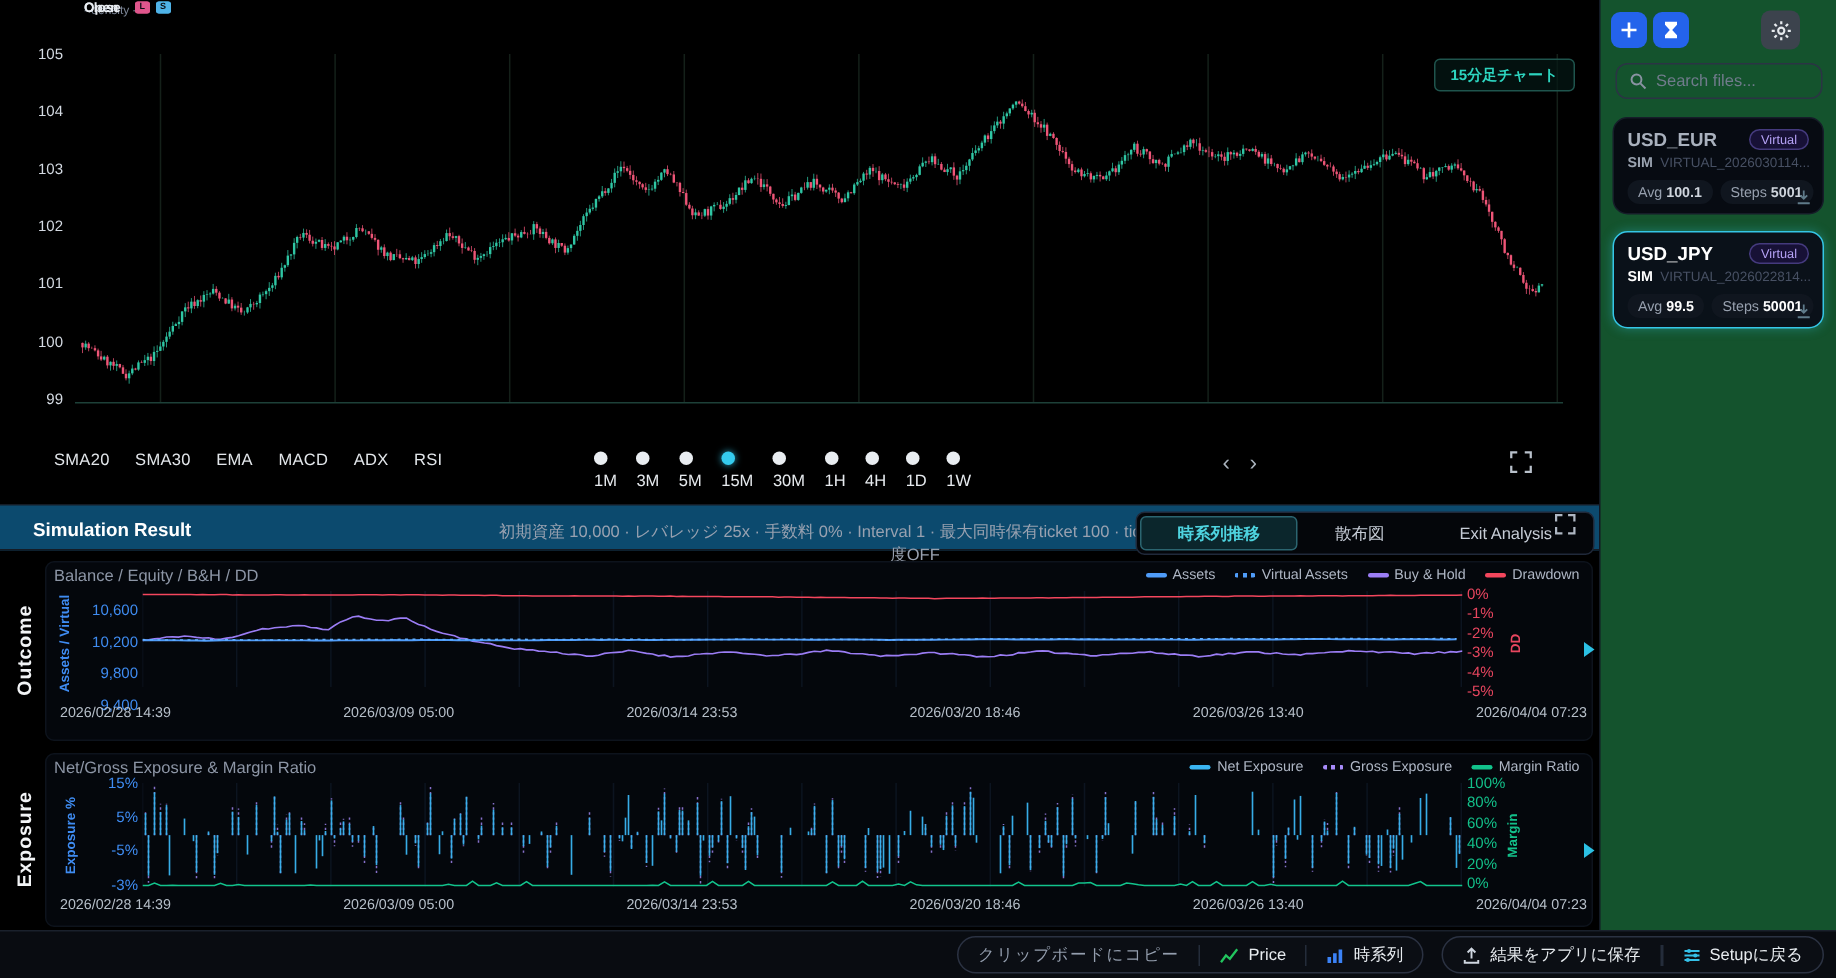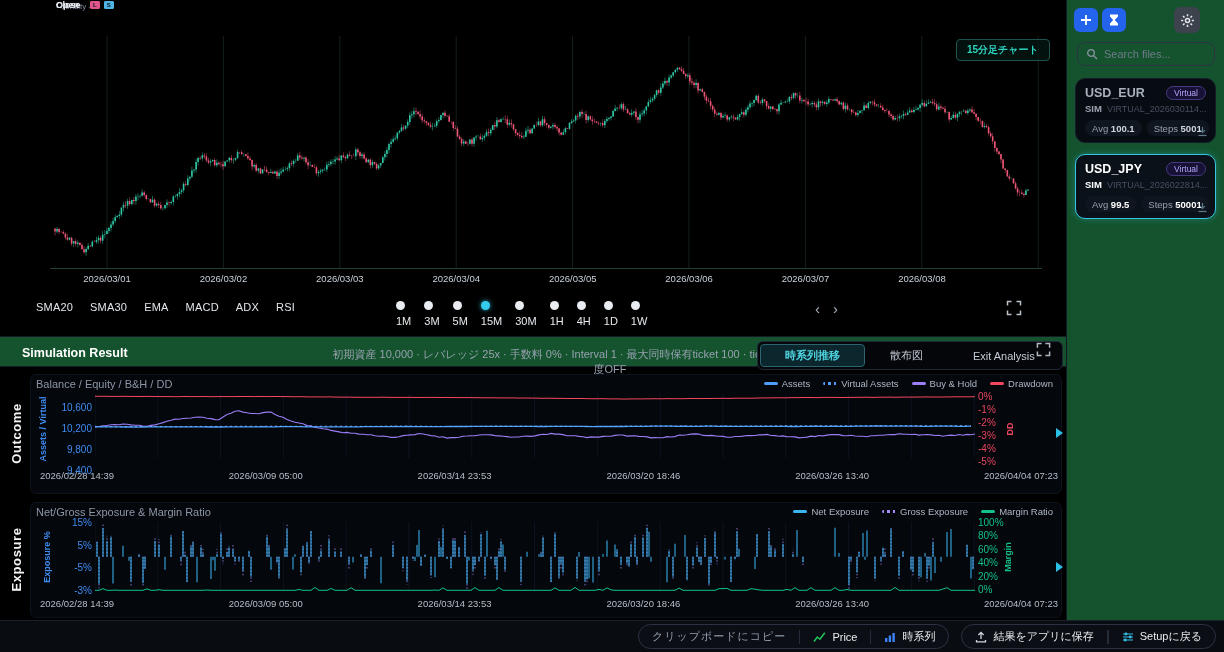--- a/index.html
+++ b/index.html
@@ -27,21 +27,21 @@
   .tf { display:flex; align-items:flex-start; gap:5px; cursor:pointer;flex-direction:column; }
   .tf .dot { width:9px; height:9px; border-radius:50%; background:#e9edf1; }
   .tf.on .dot { background:#35cbee; box-shadow:0 0 5px rgba(53,203,238,.8); }
   .tf .tfl { font-size:11px; color:#e6eaee; }
   .nav-arrows { position:absolute; left:815px; top:0px; display:flex; gap:13px; }
   .nav-arrow { background:none; border:none; color:#aab3bd; font-size:15px; line-height:24px; cursor:pointer; font-family:inherit; }
   .fs-btn { position:absolute; background:none; border:none; cursor:pointer; padding:0; }
   .fs1 { left:1006px; top:3px; }
 
   
-  .sim-header { position:absolute; left:0; top:336px; width:1066px; height:31px; background:#14532d; border-top:1px solid #151c26; border-bottom:1px solid #151c26;text-decoration:underline; }
+  .sim-header { position:absolute; left:0; top:336px; width:1066px; height:31px; background:#0c4a6e; border-top:1px solid #151c26; border-bottom:1px solid #151c26;text-decoration:underline; }
   .sim-title { position:absolute; left:22px; top:9px; font-size:12.5px; font-weight:bold; color:#fff; }
   .sim-settings { position:absolute; left:330px; width:560px; top:10px; text-align:center; font-size:11px; color:#98a1b0; }
   .tabs-host { position:absolute; left:757px; top:4px; display:flex; align-items:center; background:#04060a; border:1px solid #20293a; border-radius:6px; padding:2px; }
   .tab { font-size:11px; color:#c6ccd6; padding:3px 24px; border-radius:4px; border:1px solid transparent; cursor:pointer; background:none; font-family:inherit; }
   .tab.active { color:#4ed3df; background:#0b262c; border-color:#2b6570; font-weight:bold; }
   .fs2 { left:1036px; top:342px; position:absolute; background:none; border:none; cursor:pointer; padding:0; }
 
   
   .row-label { position:absolute; font-size:13px; font-weight:bold; color:#f2f4f6; letter-spacing:.6px; transform:rotate(-90deg); transform-origin:center; width:80px; text-align:center; }
   .rl-outcome { left:-24px; top:426px; }
@@ -1086,30 +1086,29 @@
       <line x1="1021.8" y1="189.8" x2="1021.8" y2="194.6" stroke="#ee5577" stroke-width="0.6" opacity="0.85"></line>
       <line x1="1021.8" y1="192.7" x2="1021.8" y2="194.0" stroke="#ee5577" stroke-width="1.6"></line>
       <line x1="1023.9" y1="192.2" x2="1023.9" y2="197.6" stroke="#ee5577" stroke-width="0.6" opacity="0.85"></line>
       <line x1="1023.9" y1="194.0" x2="1023.9" y2="194.9" stroke="#ee5577" stroke-width="1.6"></line>
       <line x1="1025.9" y1="188.7" x2="1025.9" y2="195.0" stroke="#2fc6a4" stroke-width="0.6" opacity="0.85"></line>
       <line x1="1025.9" y1="194.9" x2="1025.9" y2="190.4" stroke="#2fc6a4" stroke-width="1.6"></line>
       <line x1="1028.0" y1="189.3" x2="1028.0" y2="191.2" stroke="#2fc6a4" stroke-width="0.6" opacity="0.85"></line>
       <line x1="1028.0" y1="190.4" x2="1028.0" y2="189.5" stroke="#2fc6a4" stroke-width="1.6"></line>
     </svg>
 
-  <div class="px-host">
-
-  <div class="px">2026/03/01</div>
-      <div class="px">2026/03/02</div>
-      <div class="px">2026/03/03</div>
-      <div class="px">2026/03/04</div>
-      <div class="px">2026/03/05</div>
-      <div class="px">2026/03/06</div>
-      <div class="px">2026/03/07</div>
-      <div class="px">2026/03/08</div>
+  <div class="py-host">
+
+  <div class="py">105</div>
+      <div class="py">104</div>
+      <div class="py">103</div>
+      <div class="py">102</div>
+      <div class="py">101</div>
+      <div class="py">100</div>
+      <div class="py">99</div>
     </div>
 
   <div class="tf-chart-badge">15分足チャート</div>
 
   <div class="chart-toolbar">
     <div class="ind-host">
 
     <button class="ind-btn">SMA20</button>
         <button class="ind-btn">SMA30</button>
         <button class="ind-btn">EMA</button>

